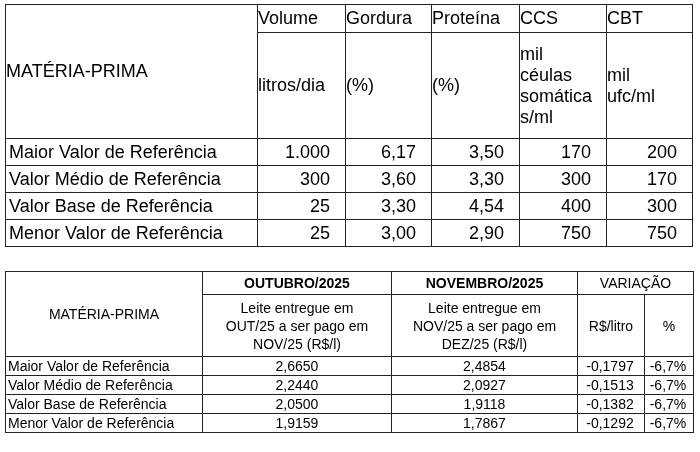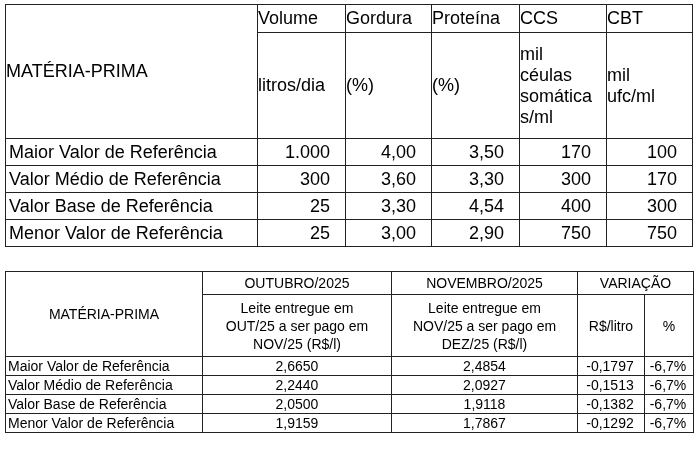--- a/index.html
+++ b/index.html
@@ -17,21 +17,21 @@
     #t1 .h1 td { height: 27px; }
     #t1 .h2 td { height: 105px; }
     #t1 .row td { height: 26px; }
 
     
     #t2 { left: 5px; top: 271px; font-size: 14px; }
     #t2 td { line-height: 18px; }
     #t2 .c { text-align: center; }
     #t2 .r { text-align: center; padding-right: 2px; }
     #t2 .l { text-align: left; padding-left: 2px; }
-    #t2 .b { font-weight: normal; }
+    #t2 .b { font-weight: bold; }
     #t2 .h1 td { height: 22px; }
     #t2 .h2 td { height: 61px; }
     #t2 .row td { height: 18px; }
   </style>
 </head>
 <body>
 
 <table id="t1">
   <colgroup>
     <col style="width:252px">
@@ -61,24 +61,24 @@
       <div>s/ml</div>
     </td>
     <td class="c">
       <div>mil</div>
       <div>ufc/ml</div>
     </td>
   </tr>
   <tr class="row">
     <td class="l">Maior Valor de Referência</td>
     <td class="r">1.000</td>
-    <td class="r">4,00</td>
+    <td class="r">6,17</td>
     <td class="r">3,50</td>
     <td class="r">170</td>
-    <td class="r">100</td>
+    <td class="r">200</td>
   </tr>
   <tr class="row">
     <td class="l">Valor Médio de Referência</td>
     <td class="r">300</td>
     <td class="r">3,60</td>
     <td class="r">3,30</td>
     <td class="r">300</td>
     <td class="r">170</td>
   </tr>
   <tr class="row">

